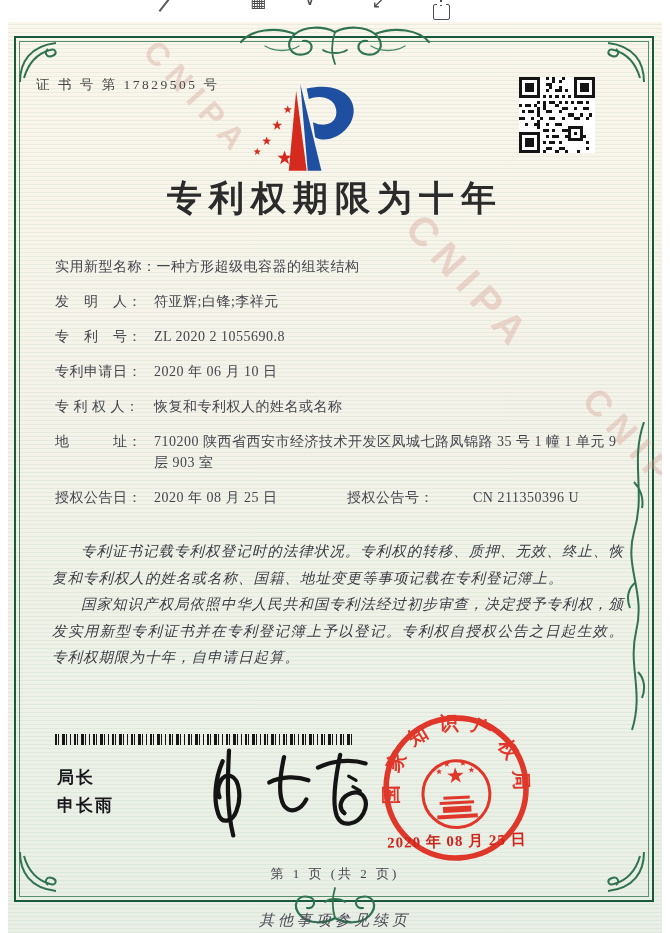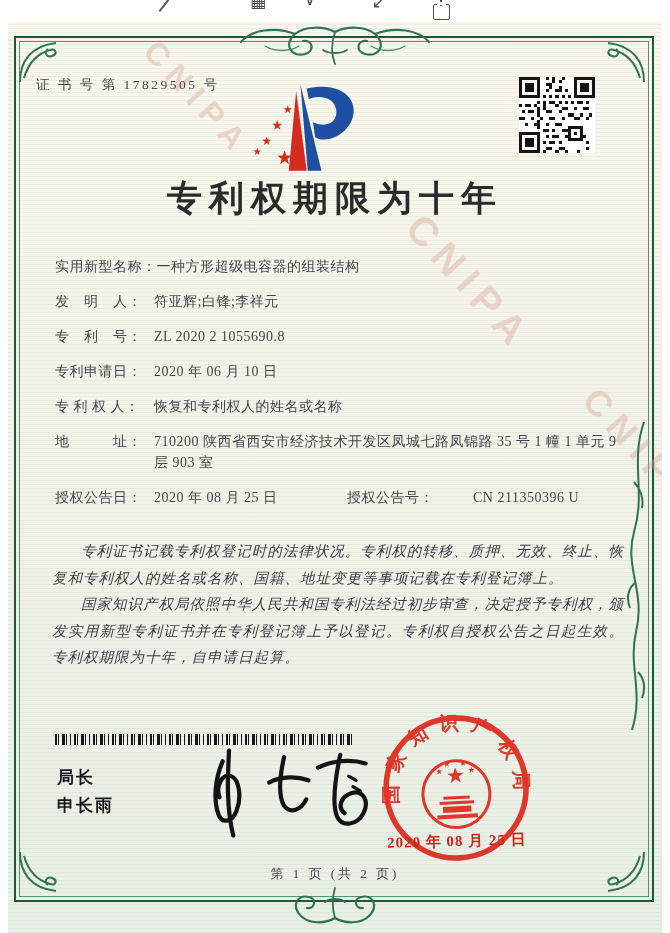--- a/index.html
+++ b/index.html
@@ -227,14 +227,15 @@
         <rect x="62" y="88" width="26" height="3"></rect>
         <rect x="58" y="93" width="34" height="3"></rect>
         <rect x="61" y="98" width="28" height="6"></rect>
         <rect x="55" y="106" width="40" height="4"></rect>
       </g>
     </g>
   </svg>
   <div class="sealdate">2020 年 08 月 25 日</div>
 
   <div class="pagefoot">第 1 页 (共 2 页)</div>
+  <div class="contnote">其他事项参见续页</div>
 
 </div>
 
 </body></html>

